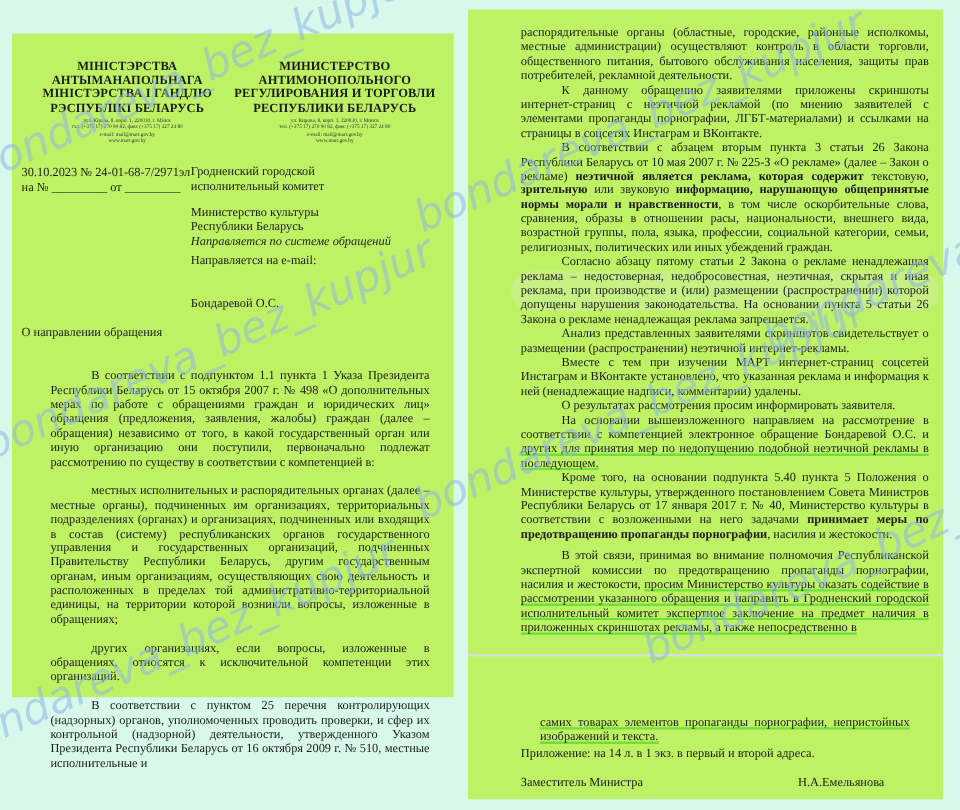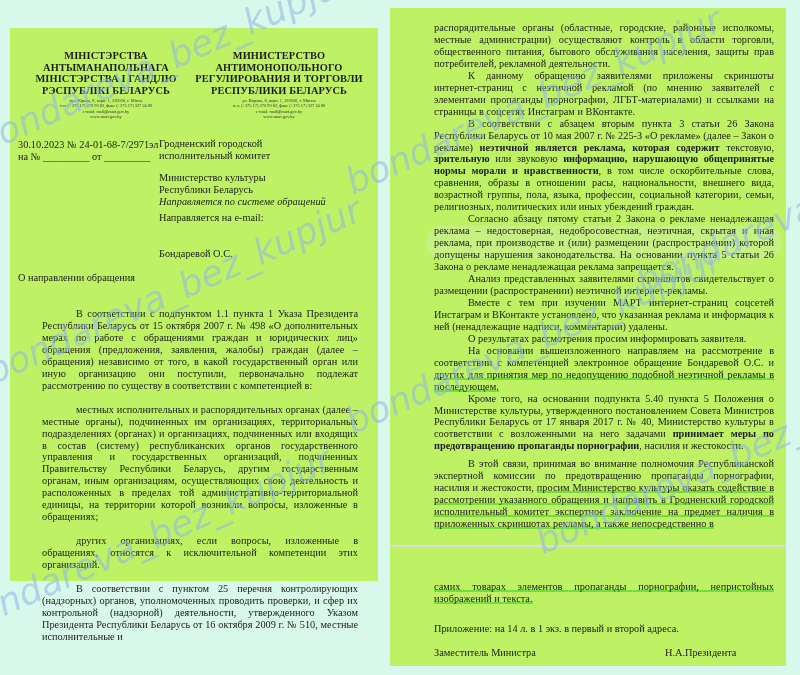--- a/index.html
+++ b/index.html
@@ -40,21 +40,21 @@
 
     #right-body { left: 44px; top: 14px; width: 340px; }
     #right-body p { margin: 0; }
     .hl-oval {
       position: absolute; left: 36px; top: 218px; width: 356px; height: 33px;
       background: #c9f08a; border-radius: 17px; opacity: 0.85;
     }
     .ul { box-shadow: inset 0 -2px 0 #6fe03a; }
     #page-divider { position: absolute; left: 0; right: 0; top: 537px; height: 2px; background: #d9dedb; }
     #cont-block { left: 44px; top: 573px; width: 340px; }
-    #cont-block p { margin: 0; }
+    #cont-block p { margin: 16px; }
     #attach { left: 44px; top: 615px; }
     #sign-title { left: 44px; top: 639px; }
     #sign-name { left: 275px; top: 639px; }
 
     .wm {
       position: absolute; color: #8fb6e6; opacity: 0.55;
       font-family: "DejaVu Sans", sans-serif; font-style: italic;
       font-size: 36px; transform: rotate(-24deg); white-space: nowrap;
       pointer-events: none; z-index: 5;
     }
@@ -124,21 +124,21 @@
     <p class="ind" style="margin-top:6px"><span>В этой связи, принимая во внимание полномочия Республиканской экспертной комиссии по предотвращению пропаганды порнографии, насилия и жестокости, </span><span class="ul">просим Министерство культуры оказать содействие в рассмотрении указанного обращения и направить в Гродненский городской исполнительный комитет экспертное заключение на предмет наличия в приложенных скриншотах рекламы, а также непосредственно в</span></p>
   </div>
 
   <div id="page-divider"></div>
 
   <div class="txt jn" id="cont-block">
     <p><span class="ul">самих товарах элементов пропаганды порнографии, непристойных изображений и текста.</span></p>
   </div>
   <div class="txt" id="attach">Приложение: на 14 л. в 1 экз. в первый и второй адреса.</div>
   <div class="txt" id="sign-title">Заместитель Министра</div>
-  <div class="txt" id="sign-name">Н.А.Президента</div>
+  <div class="txt" id="sign-name">Н.А.Емельянова</div>
 </div>
 
 <div class="wm" style="left:-40px;top:40px">bondareva_bez_kupjur</div>
 <div class="wm" style="left:-30px;top:270px">bondareva_bez_kupjur</div>
 <div class="wm" style="left:-60px;top:520px">bondareva_bez_kupjur</div>
 <div class="wm" style="left:330px;top:80px">bondareva_bez_kupjur</div>
 <div class="wm" style="left:330px;top:320px">bondareva_bez_kupjur</div>
 <div class="wm" style="left:520px;top:440px">bondareva_bez_kupjur</div>
 <div class="wm" style="left:620px;top:180px">bondareva_bez_kupjur</div>
 

